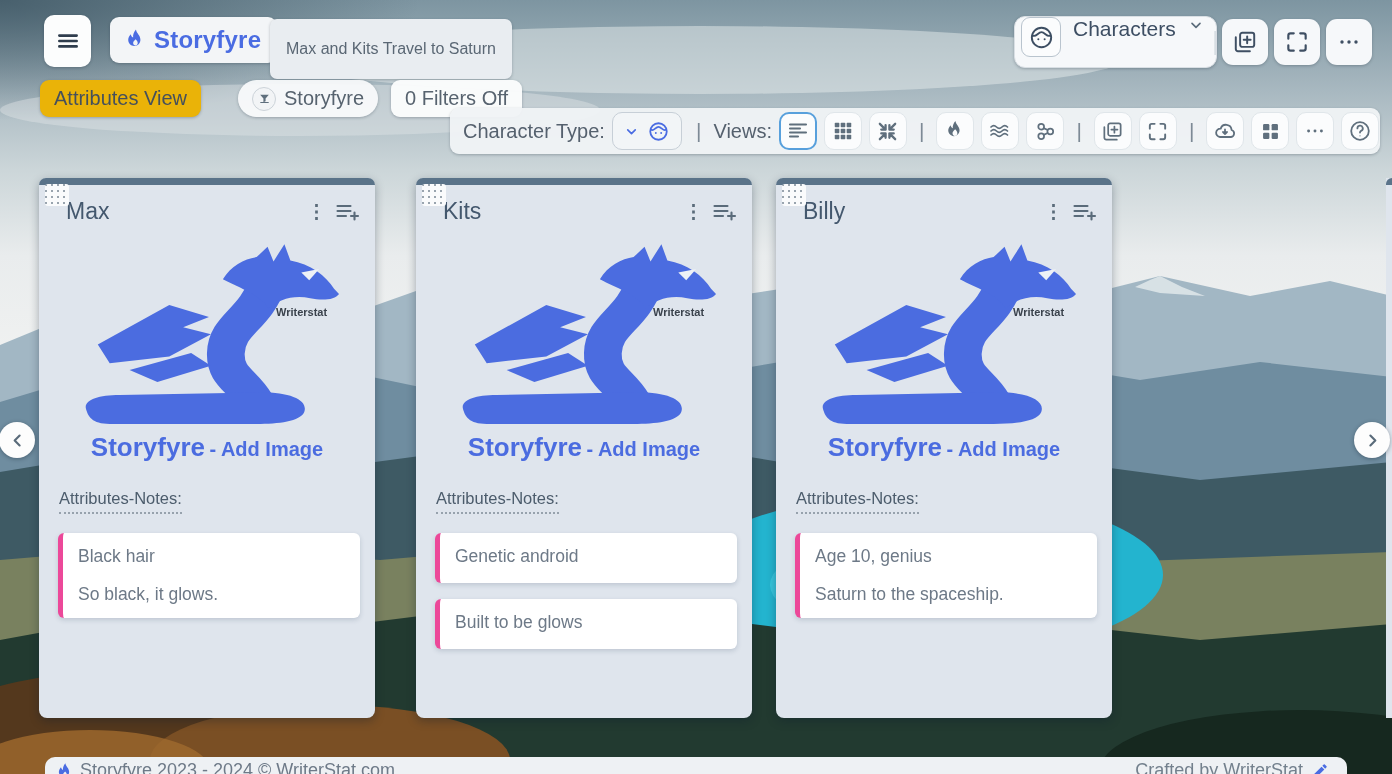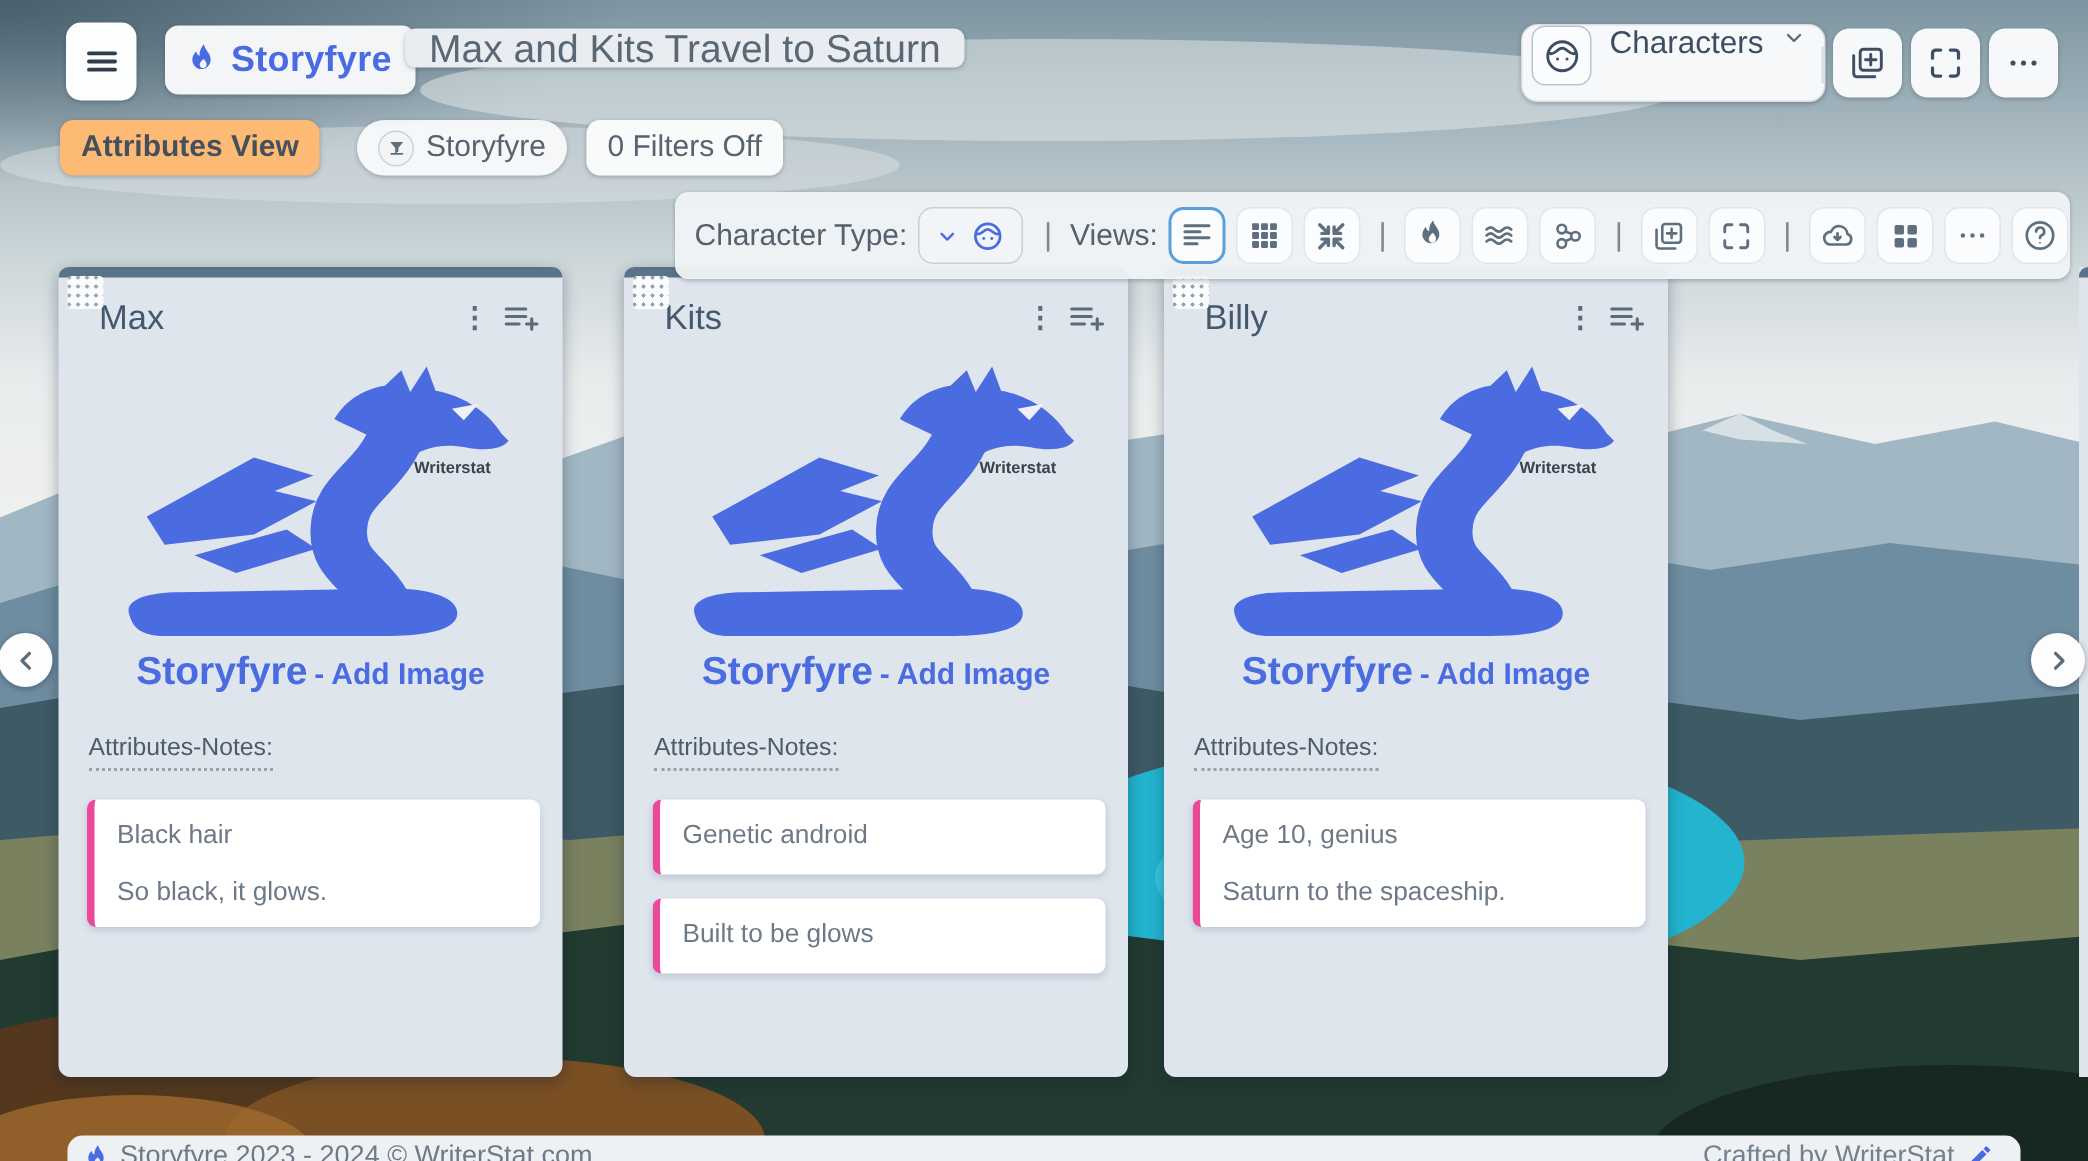--- a/index.html
+++ b/index.html
@@ -23,23 +23,23 @@
     background:#fcfdfd; border-radius:10px; z-index:6;
     display:flex; align-items:center; justify-content:center; cursor:pointer;
   }
   .logo-pill {
     position:absolute; left:110px; top:17px; height:46px; z-index:6;
     background:#f3f5f7; border-radius:9px; padding:0 16px;
     display:flex; align-items:center; gap:9px; cursor:pointer;
   }
   .logo-pill .logo-text { font-size:24px; font-weight:600; color:#4a6ce2; letter-spacing:.2px; }
   .title-pill {
-    position:absolute; left:270px; top:19px; height:26px; z-index:6;
+    position:absolute; left:270px; top:19px; height:60px; z-index:6;
     background:#e9edf1; border-radius:7px; padding:0 16px;
-    display:flex; align-items:center; font-size:26px; color:#5a6774;
+    display:flex; align-items:center; font-size:16px; color:#5a6774;
   }
 
   .collection-pill {
     position:absolute; left:1014px; top:16px; height:52px; z-index:6;
     background:#f6f8fa; border:1px solid #d9dfe4; border-radius:11px;
     padding:0 12px 0 6px; display:flex; align-items:flex-start; gap:12px; cursor:pointer;
   }
   .collection-icon-box {
     width:40px; height:40px; border:1px solid #b9c4ce; border-radius:9px;
     background:#fbfcfd; display:flex; align-items:center; justify-content:center;
@@ -53,32 +53,32 @@
     position:absolute; top:19px; width:46px; height:46px; z-index:6;
     background:#f6f8fa; border-radius:11px; display:flex; align-items:center; justify-content:center; cursor:pointer;
   }
 
   
   .pill-row2 {
     position:absolute; top:80px; height:37px; z-index:6;
     border-radius:9px; display:flex; align-items:center; gap:8px;
     padding:0 14px; font-size:20px; color:#4d5864;
   }
-  .attributes-pill { left:40px; background:#fdba74; color:#45505c;font-weight:bold; }
+  .attributes-pill { left:40px; background:#eab308; color:#45505c; }
   .unfiltered-pill { left:238px; background:rgba(250,251,252,.92); border-radius:19px; color:#57636f; }
   .filters-pill    { left:391px; background:rgba(252,253,253,.95); color:#57636f; }
 
   .funnel-circle {
     width:24px; height:24px; border-radius:50%; background:#f2f4f6;
     border:1px solid #ccd3d9; display:flex; align-items:center; justify-content:center;
   }
 
   
   .view-toolbar {
-    position:absolute; left:450px; top:128px; width:930px; height:58px; z-index:6;
+    position:absolute; left:450px; top:108px; width:930px; height:46px; z-index:6;
     background:rgba(240,243,246,.95); border-radius:9px;
     display:flex; align-items:center; gap:7px; padding:0 10px 0 13px;
   }
   .vt-label { font-size:20px; color:#55616e; white-space:nowrap; }
   .vt-sep { font-size:21px; color:#7d8a96; padding:0 5px; }
   .type-pill {
     height:38px; border:1px solid #c7cfd7; border-radius:10px; background:#f2f5f7;
     display:flex; align-items:center; gap:8px; padding:0 11px; cursor:pointer; margin-right:2px;
   }
   .vbtn {

